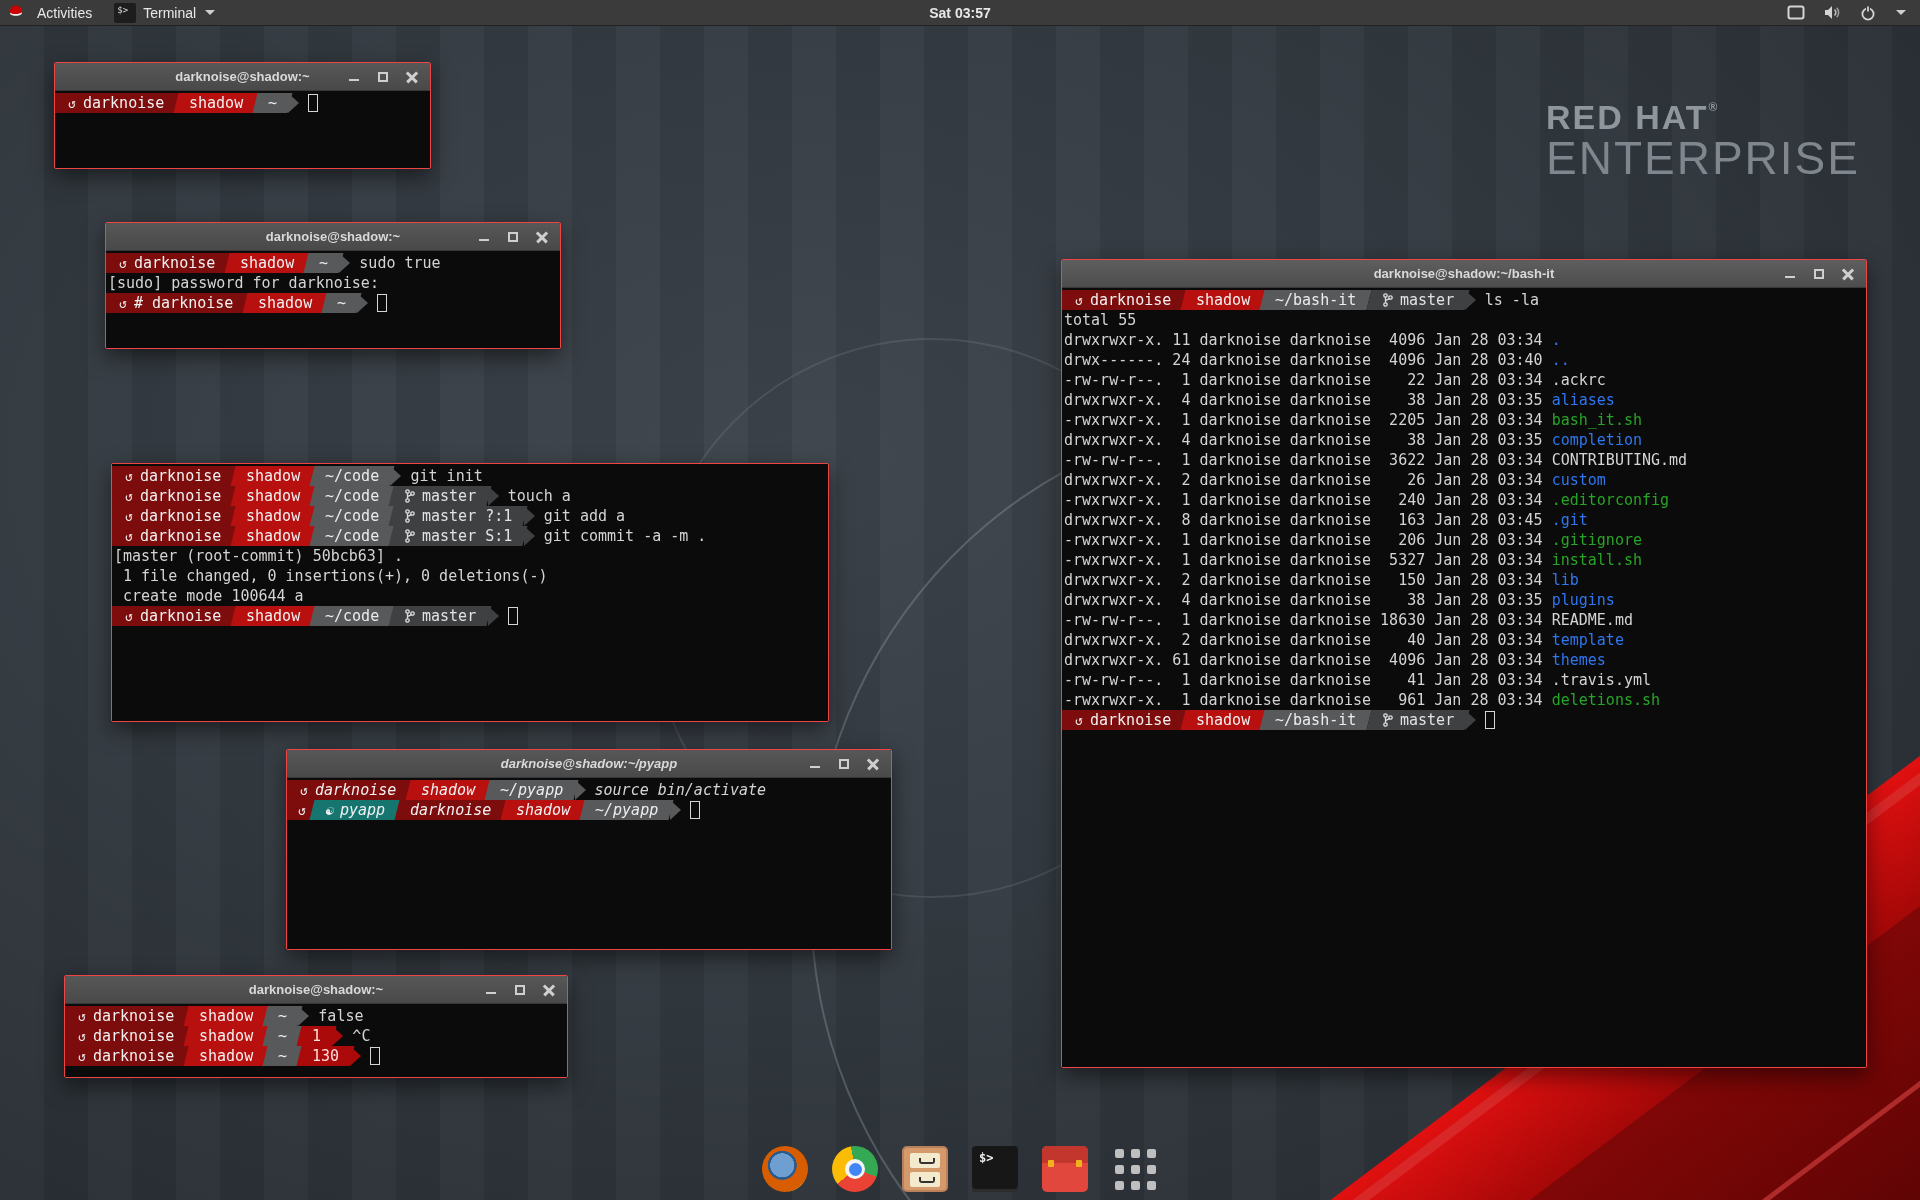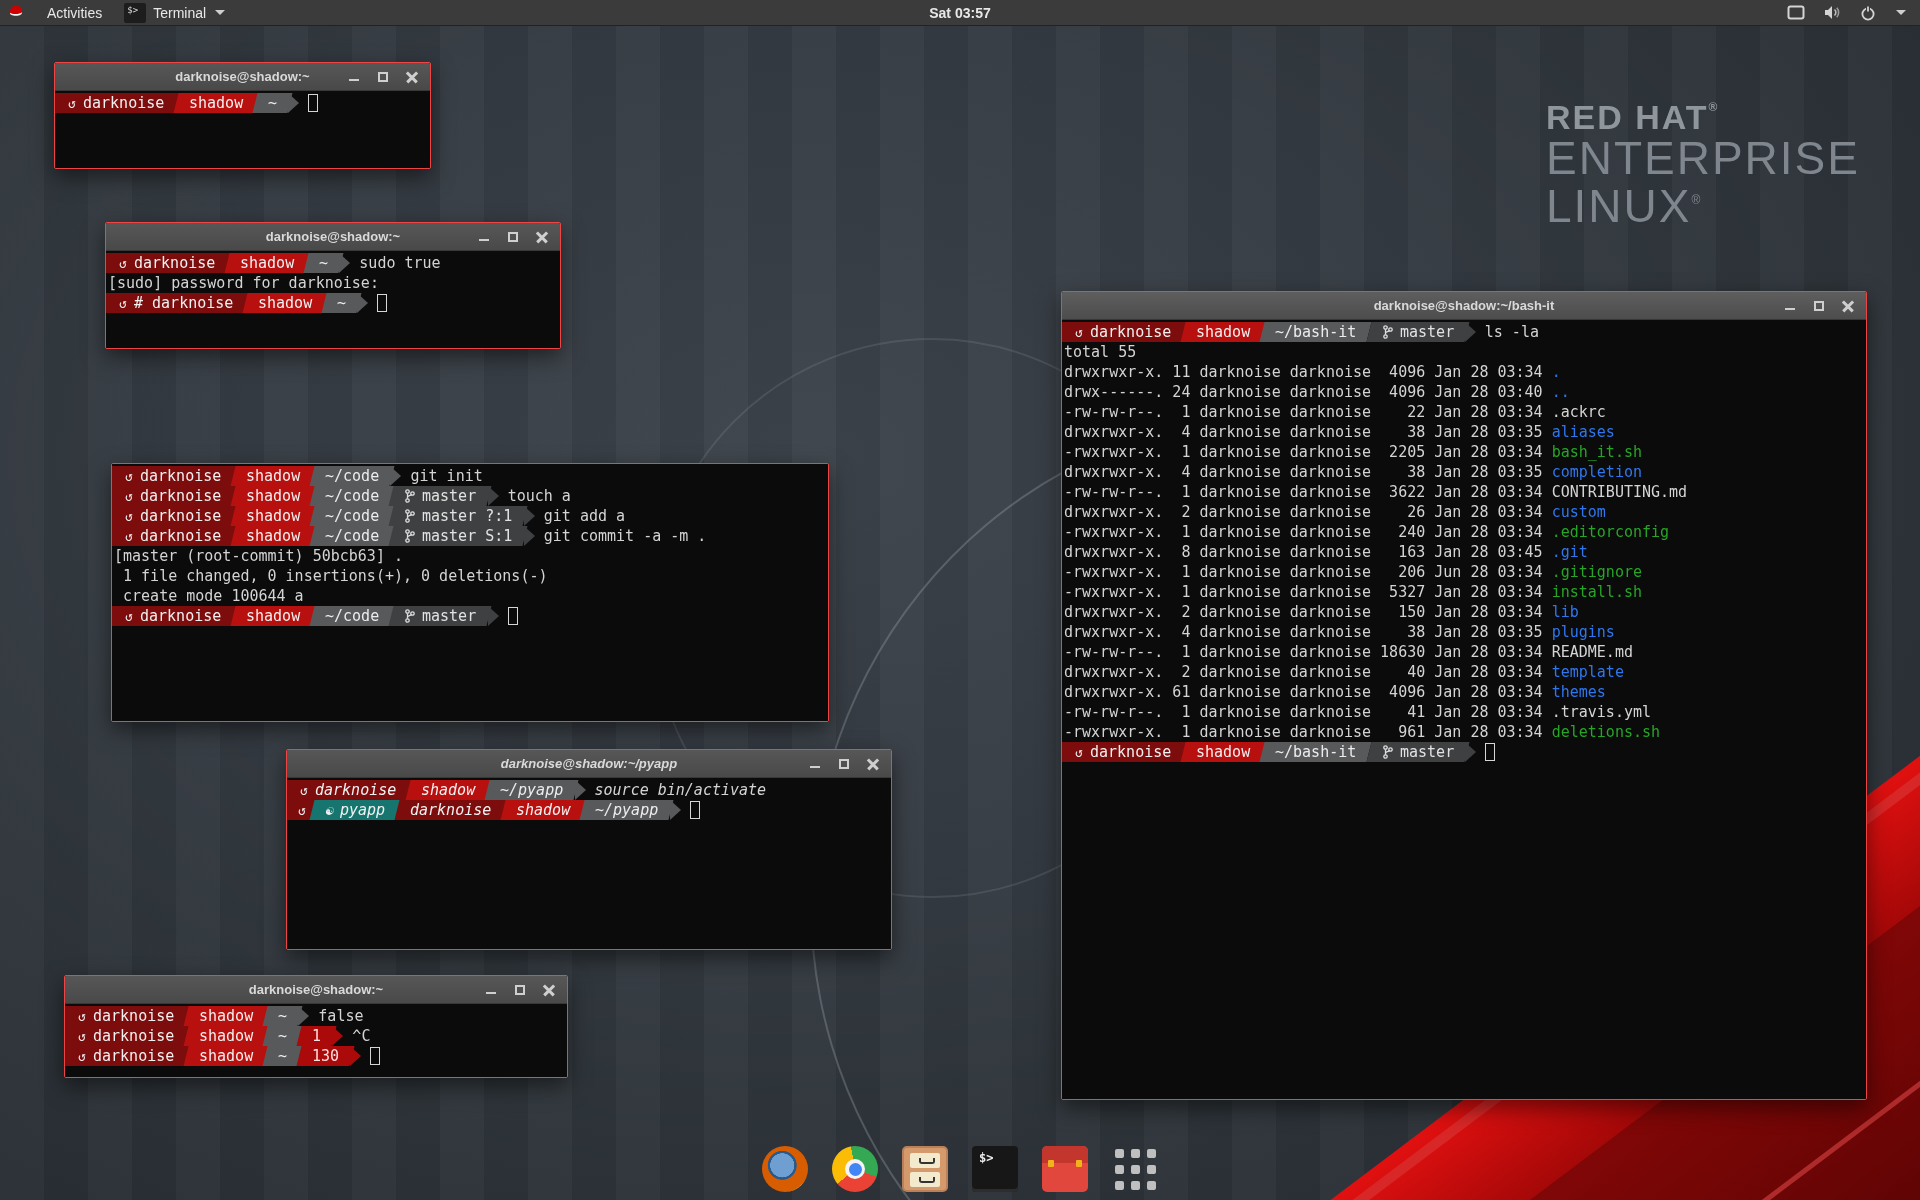--- a/index.html
+++ b/index.html
@@ -23,21 +23,21 @@
   
   .rhel{position:absolute;left:1546px;top:100px;z-index:2;color:#8b9298;line-height:1.04;user-select:none}
   .rhel .brand{font-size:34px;font-weight:bold;letter-spacing:2px;color:#8f969c}
   .rhel .thin{font-size:46px;font-weight:300;letter-spacing:2px;color:#7f868d}
   .rhel sup{font-size:12px;vertical-align:18px}
 
   
   .topbar{position:absolute;left:0;top:0;width:1920px;height:26px;background:#3b3b3b;border-bottom:1px solid #222;
     display:flex;align-items:center;color:#e8e8e8;font-size:14px;z-index:50}
   .tb-left{display:flex;align-items:center;height:100%}
-  .hot{display:flex;align-items:center;gap:23px;padding:0 12px 0 8px;height:100%}
+  .hot{display:flex;align-items:center;gap:13px;padding:0 12px 0 8px;height:100%}
   .appind{display:flex;align-items:center;gap:7px;height:100%;padding:0 10px}
   .appicon{width:22px;height:20px;background:#1d1d1d;border-radius:2px;color:#ddd;
     font-family:"DejaVu Sans Mono",monospace;font-size:9px;display:flex;align-items:flex-start;justify-content:flex-start;padding:2px 0 0 3px}
   .caret{width:0;height:0;border-left:5px solid transparent;border-right:5px solid transparent;border-top:5px solid #cfcfcf;margin-left:2px}
   .clock{position:absolute;left:0;right:0;text-align:center;font-weight:bold;font-size:14px;pointer-events:none}
   .tb-right{margin-left:auto;display:flex;align-items:center;gap:18px;padding-right:14px;height:100%}
   .tb-right svg{display:block}
 
   
   .window{position:absolute;background:#0b0b0b;border:1px solid #ef4444;border-radius:2px;
@@ -100,21 +100,20 @@
   <div class="arc a2"></div>
   <div class="ribbon rb-dark"></div>
   <div class="ribbon rb-mid"></div>
   <div class="ribbon rb-line1"></div>
   <div class="ribbon rb-line2"></div>
 </div>
 
 <div class="rhel">
   <div class="brand"><span>RED HAT</span><sup>®</sup></div>
   <div class="thin">ENTERPRISE</div>
-  <div class="thin"><span>LINUX</span><sup>®</sup></div>
 </div>
 
 <div class="topbar">
   <div class="tb-left">
     <div class="hot">
       <span>
         <svg width="16" height="16" viewBox="0 0 16 16">
             <path d="M2 9c0-4.2 2.8-6.6 6-6.6S14 4.8 14 9c0 1.2-1.2 2-3.2 2.2L4.6 12C3 12 2 10.6 2 9z" fill="#cc0000"></path>
             <path d="M2.1 9.8c1.8 1.9 10.2 1.6 11.8-.5.5 1.9-2 3.5-6 3.5-3.9 0-6.4-1.4-5.8-3z" fill="#f5f5f5"></path>
           </svg>
@@ -235,21 +234,21 @@
           <div class="wb wb-max"></div>
           <div class="wb wb-close"></div>
         </div>
       </div>
       <div class="tbody">
         <div class="line"><div class="seg user"><span class="segicon">↺</span><span>darknoise</span></div><div class="seg host"><span>shadow</span></div><div class="seg path"><span>~</span></div><div class="parrow path"></div><span class="t ">false</span></div>
         <div class="line"><div class="seg user"><span class="segicon">↺</span><span>darknoise</span></div><div class="seg host"><span>shadow</span></div><div class="seg path"><span>~</span></div><div class="seg exit"><span>1</span></div><div class="parrow exit"></div><span class="t ">^C</span></div>
         <div class="line"><div class="seg user"><span class="segicon">↺</span><span>darknoise</span></div><div class="seg host"><span>shadow</span></div><div class="seg path"><span>~</span></div><div class="seg exit"><span>130</span></div><div class="parrow exit"></div><span class="cursor"></span></div>
       </div>
     </div>
-    <div class="window focused" style="left: 1061px; top: 259px; width: 806px; height: 809px; z-index: 6; margin-top: 32px;">
+    <div class="window focused" style="left: 1061px; top: 259px; width: 806px; height: 809px; z-index: 6;">
       <div class="titlebar">
         <div class="wtitle">darknoise@shadow:~/bash-it</div>
         <div class="wbtns">
           <div class="wb wb-min"></div>
           <div class="wb wb-max"></div>
           <div class="wb wb-close"></div>
         </div>
       </div>
       <div class="tbody">
         <div class="line"><div class="seg user"><span class="segicon">↺</span><span>darknoise</span></div><div class="seg host"><span>shadow</span></div><div class="seg path"><span>~/bash-it</span></div><div class="seg git"><span class="segicon"><svg width="11" height="14" viewBox="0 0 11 14">

